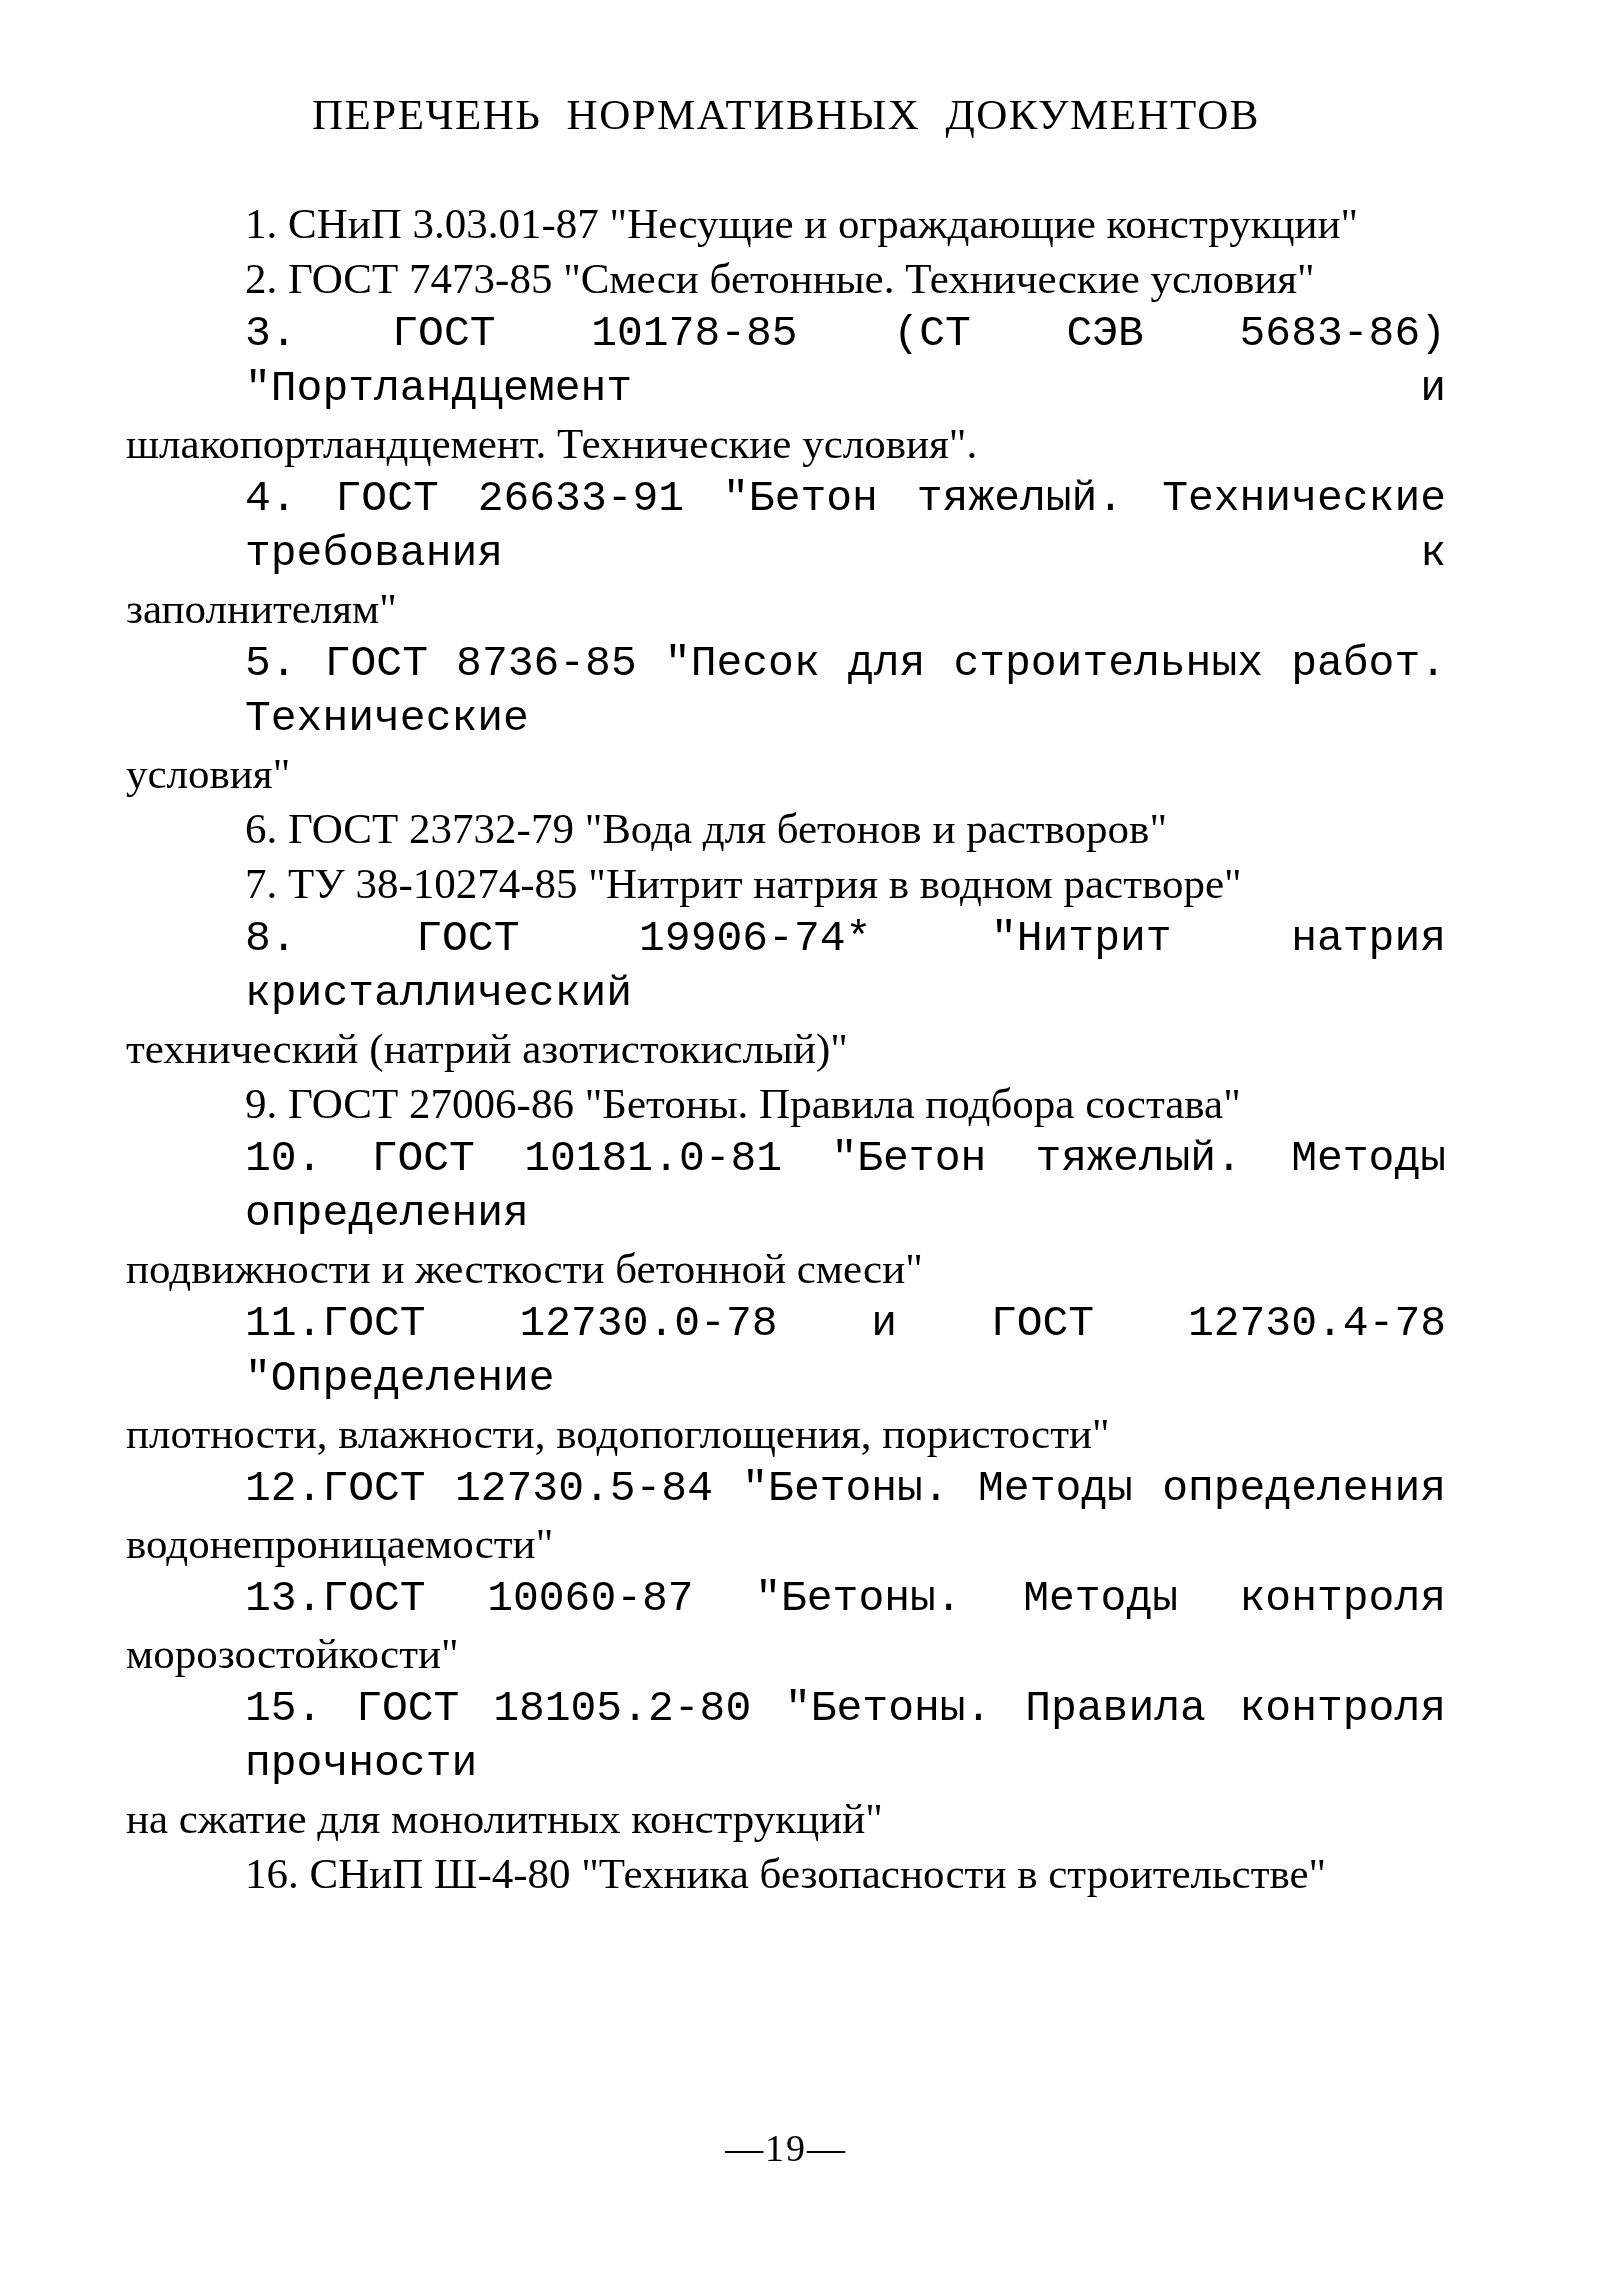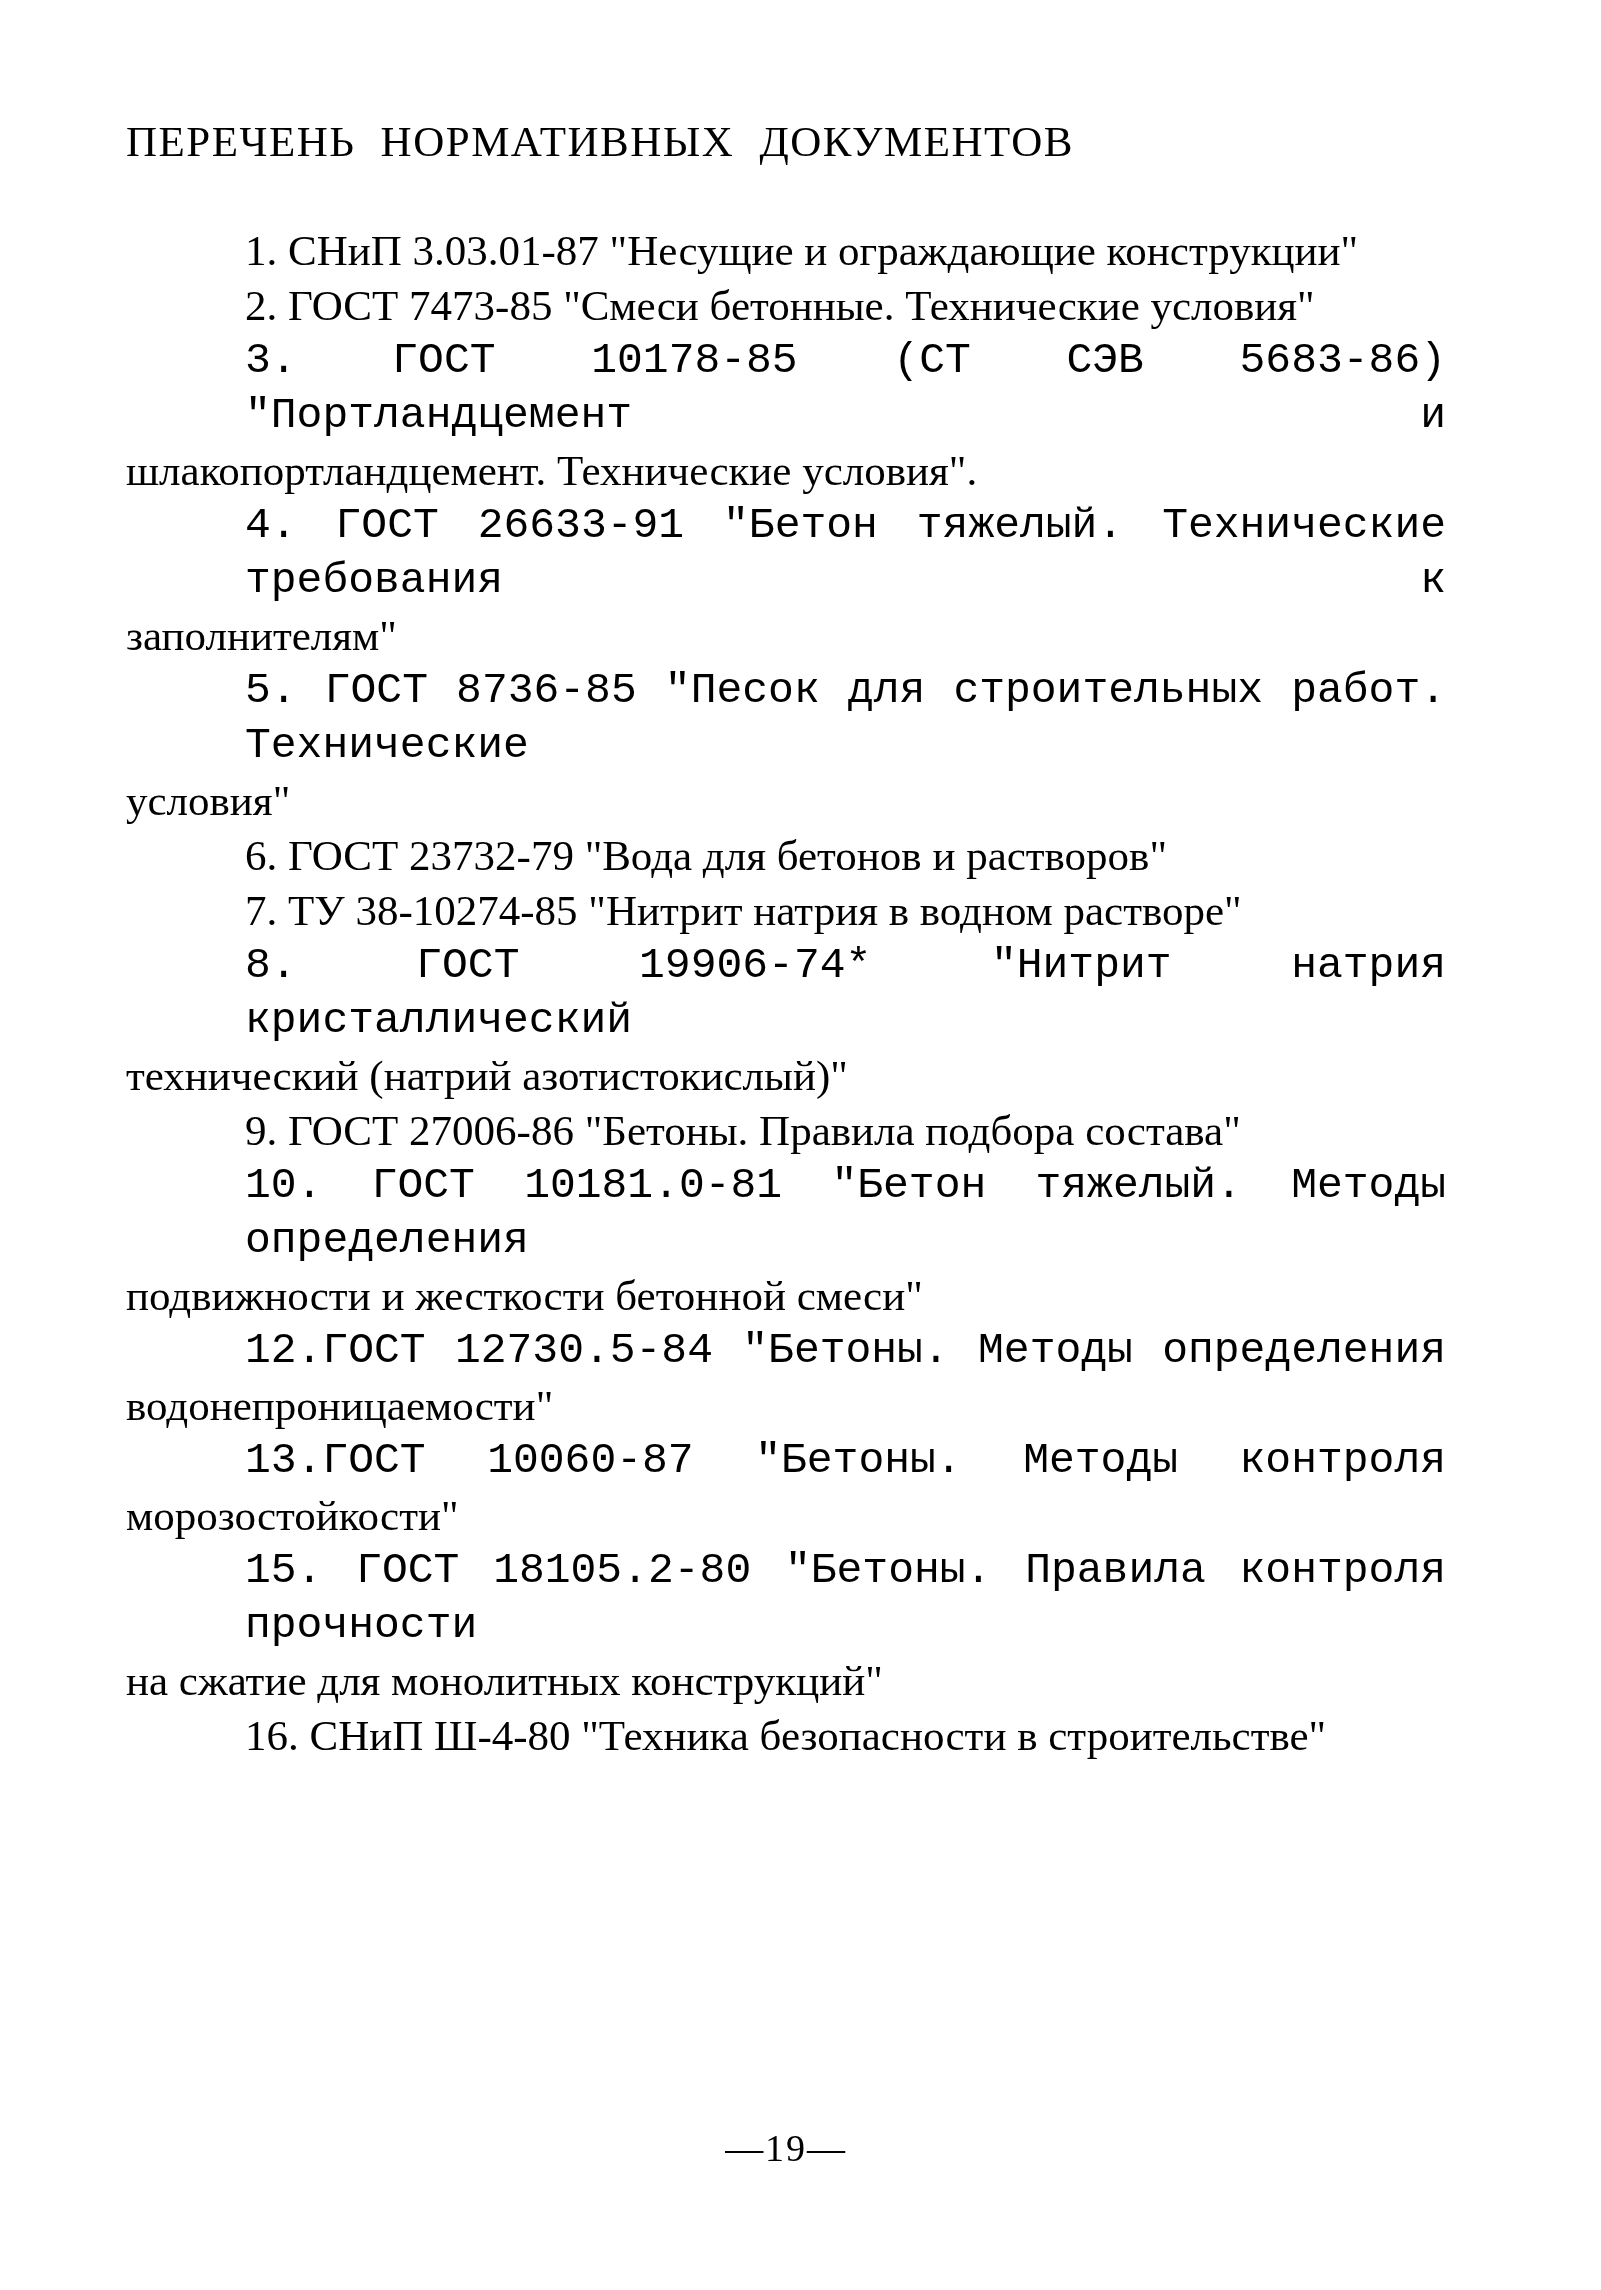--- a/index.html
+++ b/index.html
@@ -22,23 +22,24 @@
     height: 2290px;
     background: #ffffff;
   }
   .content {
     position: absolute;
     left: 126px;
     top: 0;
     width: 1320px;
   }
   .doc-title {
-    margin-top: 114px;
+    margin-top: 87px;
     font-size: 43px;
     line-height: 55px;
+    text-align: center;
     letter-spacing: 1.5px;
     word-spacing: 0.30em;
     white-space: nowrap;
     font-weight: normal;
   }
   .items {
     margin-top: 54px;
   }
   .item {
     margin: 0;
@@ -106,20 +107,24 @@
           <div class="line">технический (натрий азотистокислый)"</div>
         </div>
         <div class="item">
           <div class="line first">9. ГОСТ 27006-86 "Бетоны. Правила подбора состава"</div>
         </div>
         <div class="item">
           <div class="line first just">10. ГОСТ 10181.0-81 "Бетон тяжелый. Методы определения</div>
           <div class="line">подвижности и жесткости бетонной смеси"</div>
         </div>
         <div class="item">
+          <div class="line first just">11.ГОСТ 12730.0-78 и ГОСТ 12730.4-78 "Определение</div>
+          <div class="line">плотности, влажности, водопоглощения, пористости"</div>
+        </div>
+        <div class="item">
           <div class="line first just">12.ГОСТ 12730.5-84 "Бетоны. Методы определения</div>
           <div class="line">водонепроницаемости"</div>
         </div>
         <div class="item">
           <div class="line first just">13.ГОСТ 10060-87 "Бетоны. Методы контроля</div>
           <div class="line">морозостойкости"</div>
         </div>
         <div class="item">
           <div class="line first just">15. ГОСТ 18105.2-80 "Бетоны. Правила контроля прочности</div>
           <div class="line">на сжатие для монолитных конструкций"</div>

